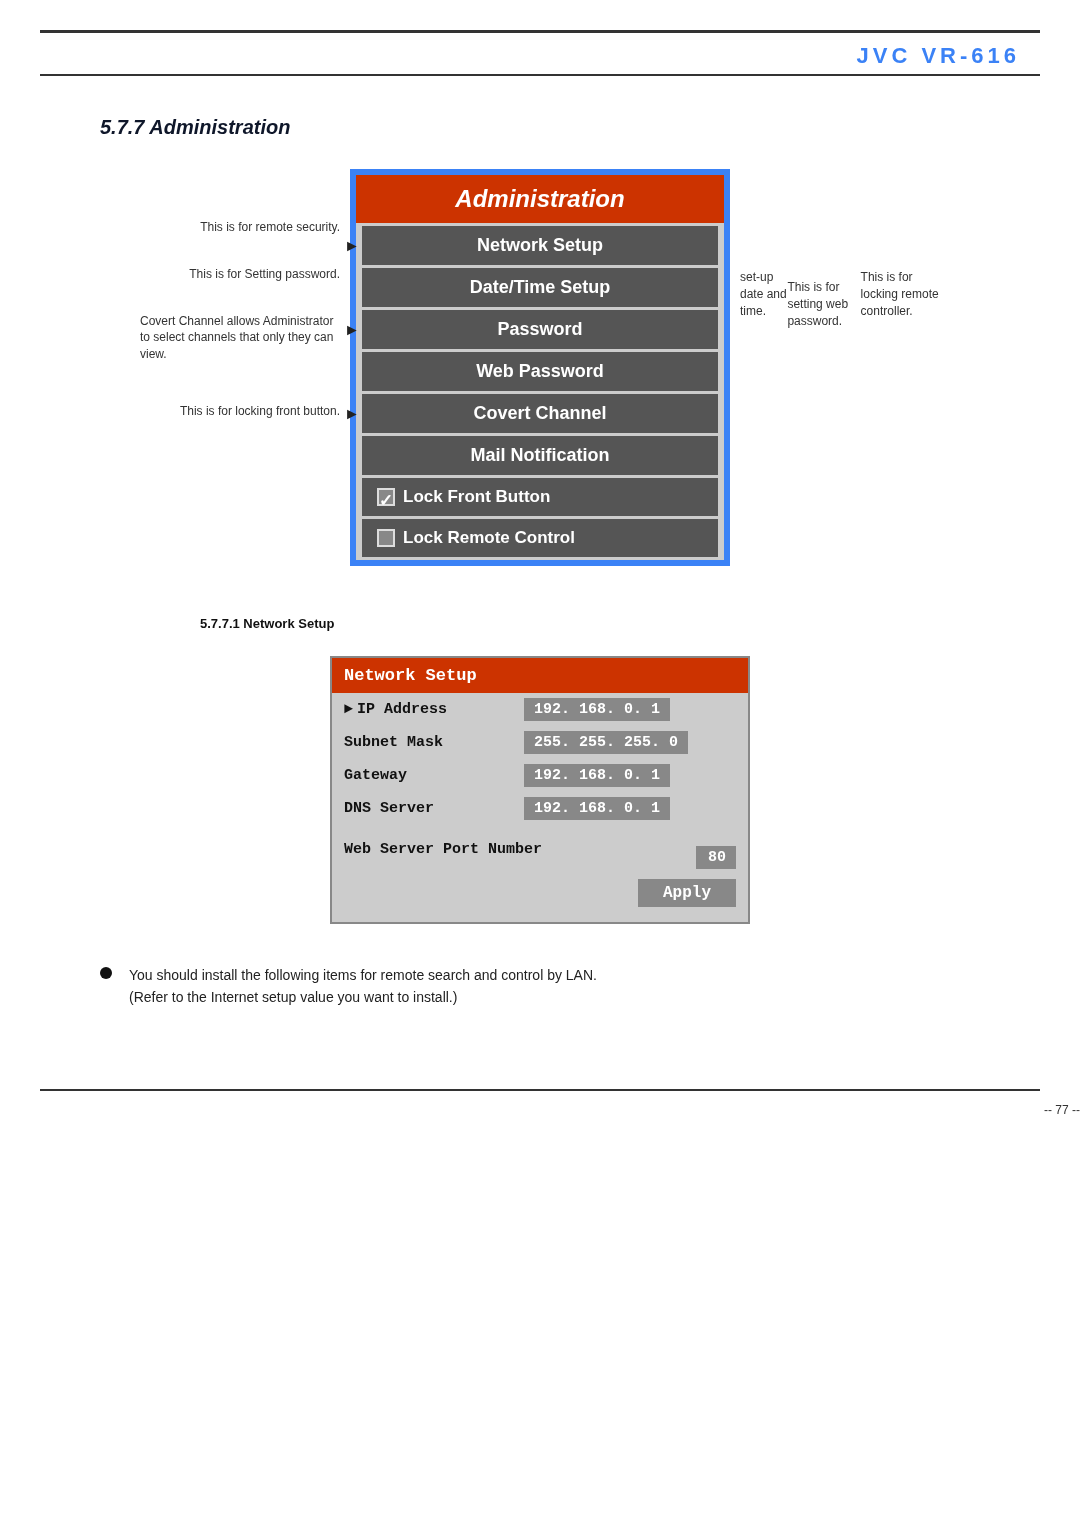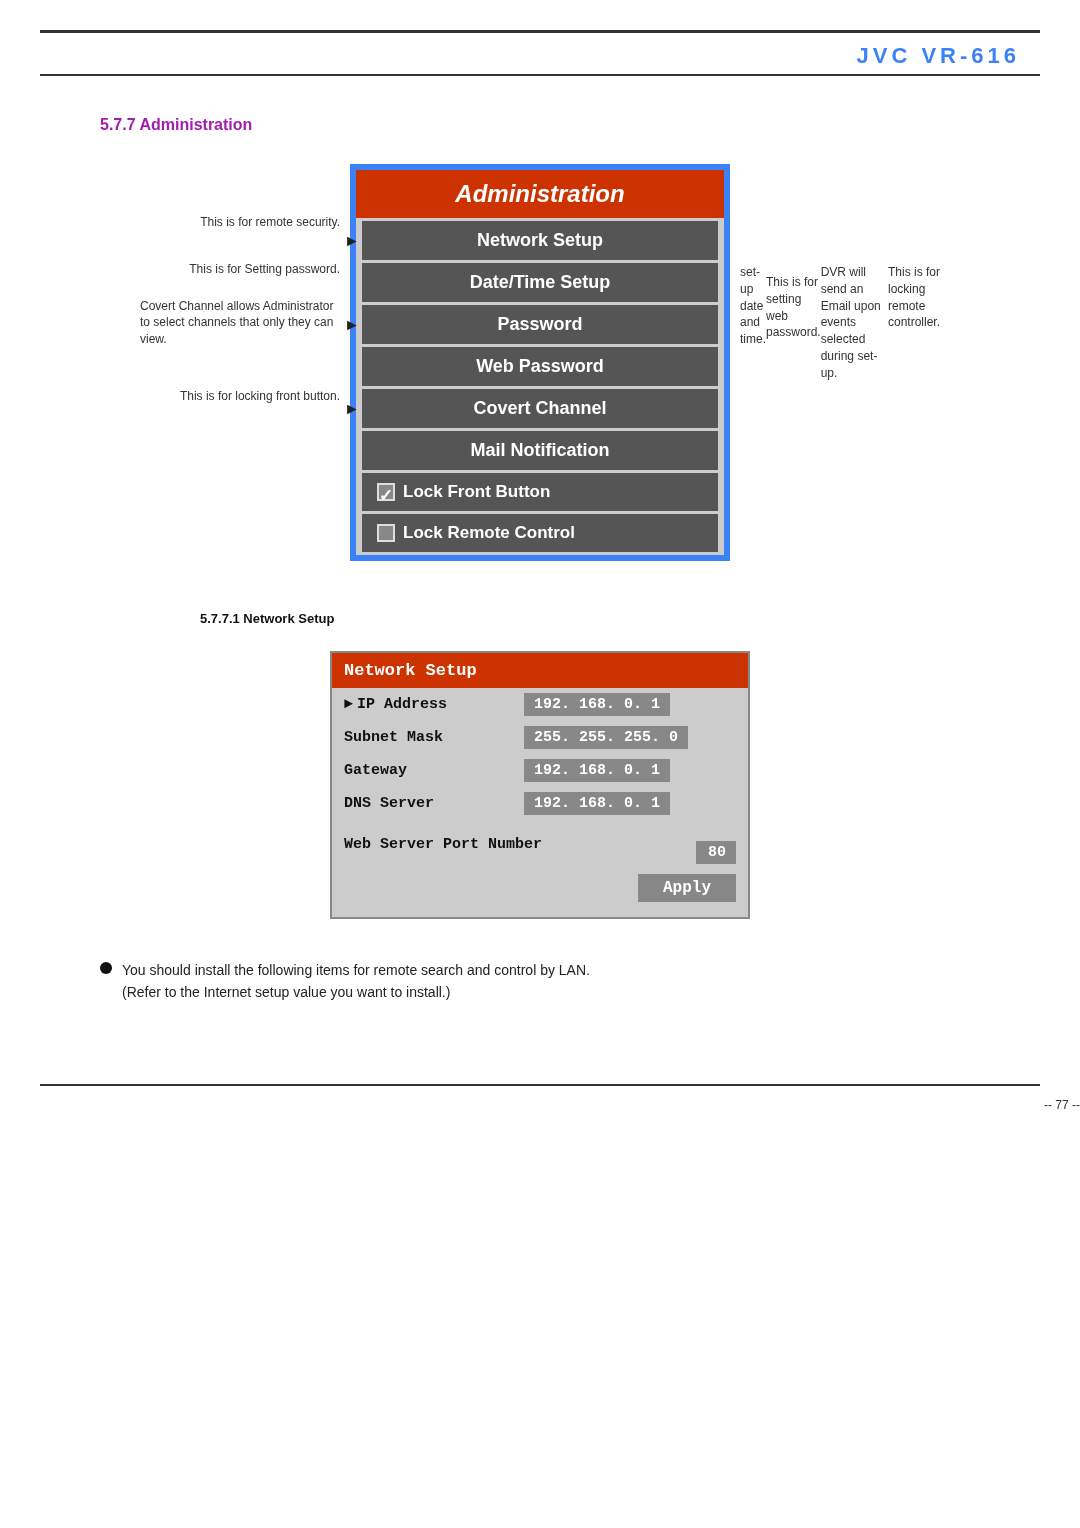--- a/index.html
+++ b/index.html
@@ -32,23 +32,24 @@
 
     .header-rule {
       border: none;
       border-top: 2px solid #333;
       margin: 0 40px;
     }
 
     
     .section-heading {
       font-weight: bold;
-      font-size: 16px;
+      font-size: 20px;
       margin: 40px 0 30px 100px;
-      color: #a21caf;
+      color: #0f172a;
+      font-style: italic;
     }
 
     
     .admin-diagram {
       display: flex;
       flex-direction: row;
       justify-content: center;
       align-items: flex-start;
       margin: 0 40px;
       position: relative;
@@ -234,21 +235,21 @@
     .note-section {
       margin: 40px 100px 20px 100px;
       font-size: 14px;
       color: #222;
       line-height: 1.6;
     }
 
     .note-section .bullet {
       display: flex;
       align-items: flex-start;
-      gap: 10px;
+      gap: 17px;
     }
 
     .bullet-dot {
       width: 12px;
       height: 12px;
       background: #111;
       border-radius: 50%;
       margin-top: 3px;
       flex-shrink: 0;
     }
@@ -278,21 +279,21 @@
 
 <div class="admin-diagram">
 
   <div class="left-annotations">
     <div class="left-ann">
       <span>This is for remote security.</span>
     </div>
     <div class="left-ann" style="margin-top:10px;">
       <span>This is for Setting password.</span>
     </div>
-    <div class="left-ann" style="">
+    <div class="left-ann" style="margin-top:10px;">
       <span>Covert Channel allows Administrator to select channels that only they can view.</span>
     </div>
     <div class="left-ann" style="margin-top:20px;">
       <span>This is for locking front button.</span>
     </div>
   </div>
 
   <div class="admin-menu-box">
     <div class="admin-title-bar">Administration</div>
 
@@ -326,23 +327,20 @@
       <span>Lock Remote Control</span>
     </div>
   </div>
 
   <div class="right-annotations">
     <div class="right-ann" style="margin-top: 20px;">
       <span>set-up date and time.</span>
     </div>
     <div class="right-ann" style="margin-top: 30px;">
       <span>This is for setting web password.</span>
-    </div>
-    <div class="right-ann" style="margin-top: 20px;">
-      <span>DVR will send an Email upon events selected during set-up.</span>
     </div>
     <div class="right-ann" style="margin-top: 20px;">
       <span>This is for locking remote controller.</span>
     </div>
   </div>
 </div>
 
 <div class="section-heading-2">5.7.7.1  Network Setup</div>
 
 <div class="network-setup-container">

